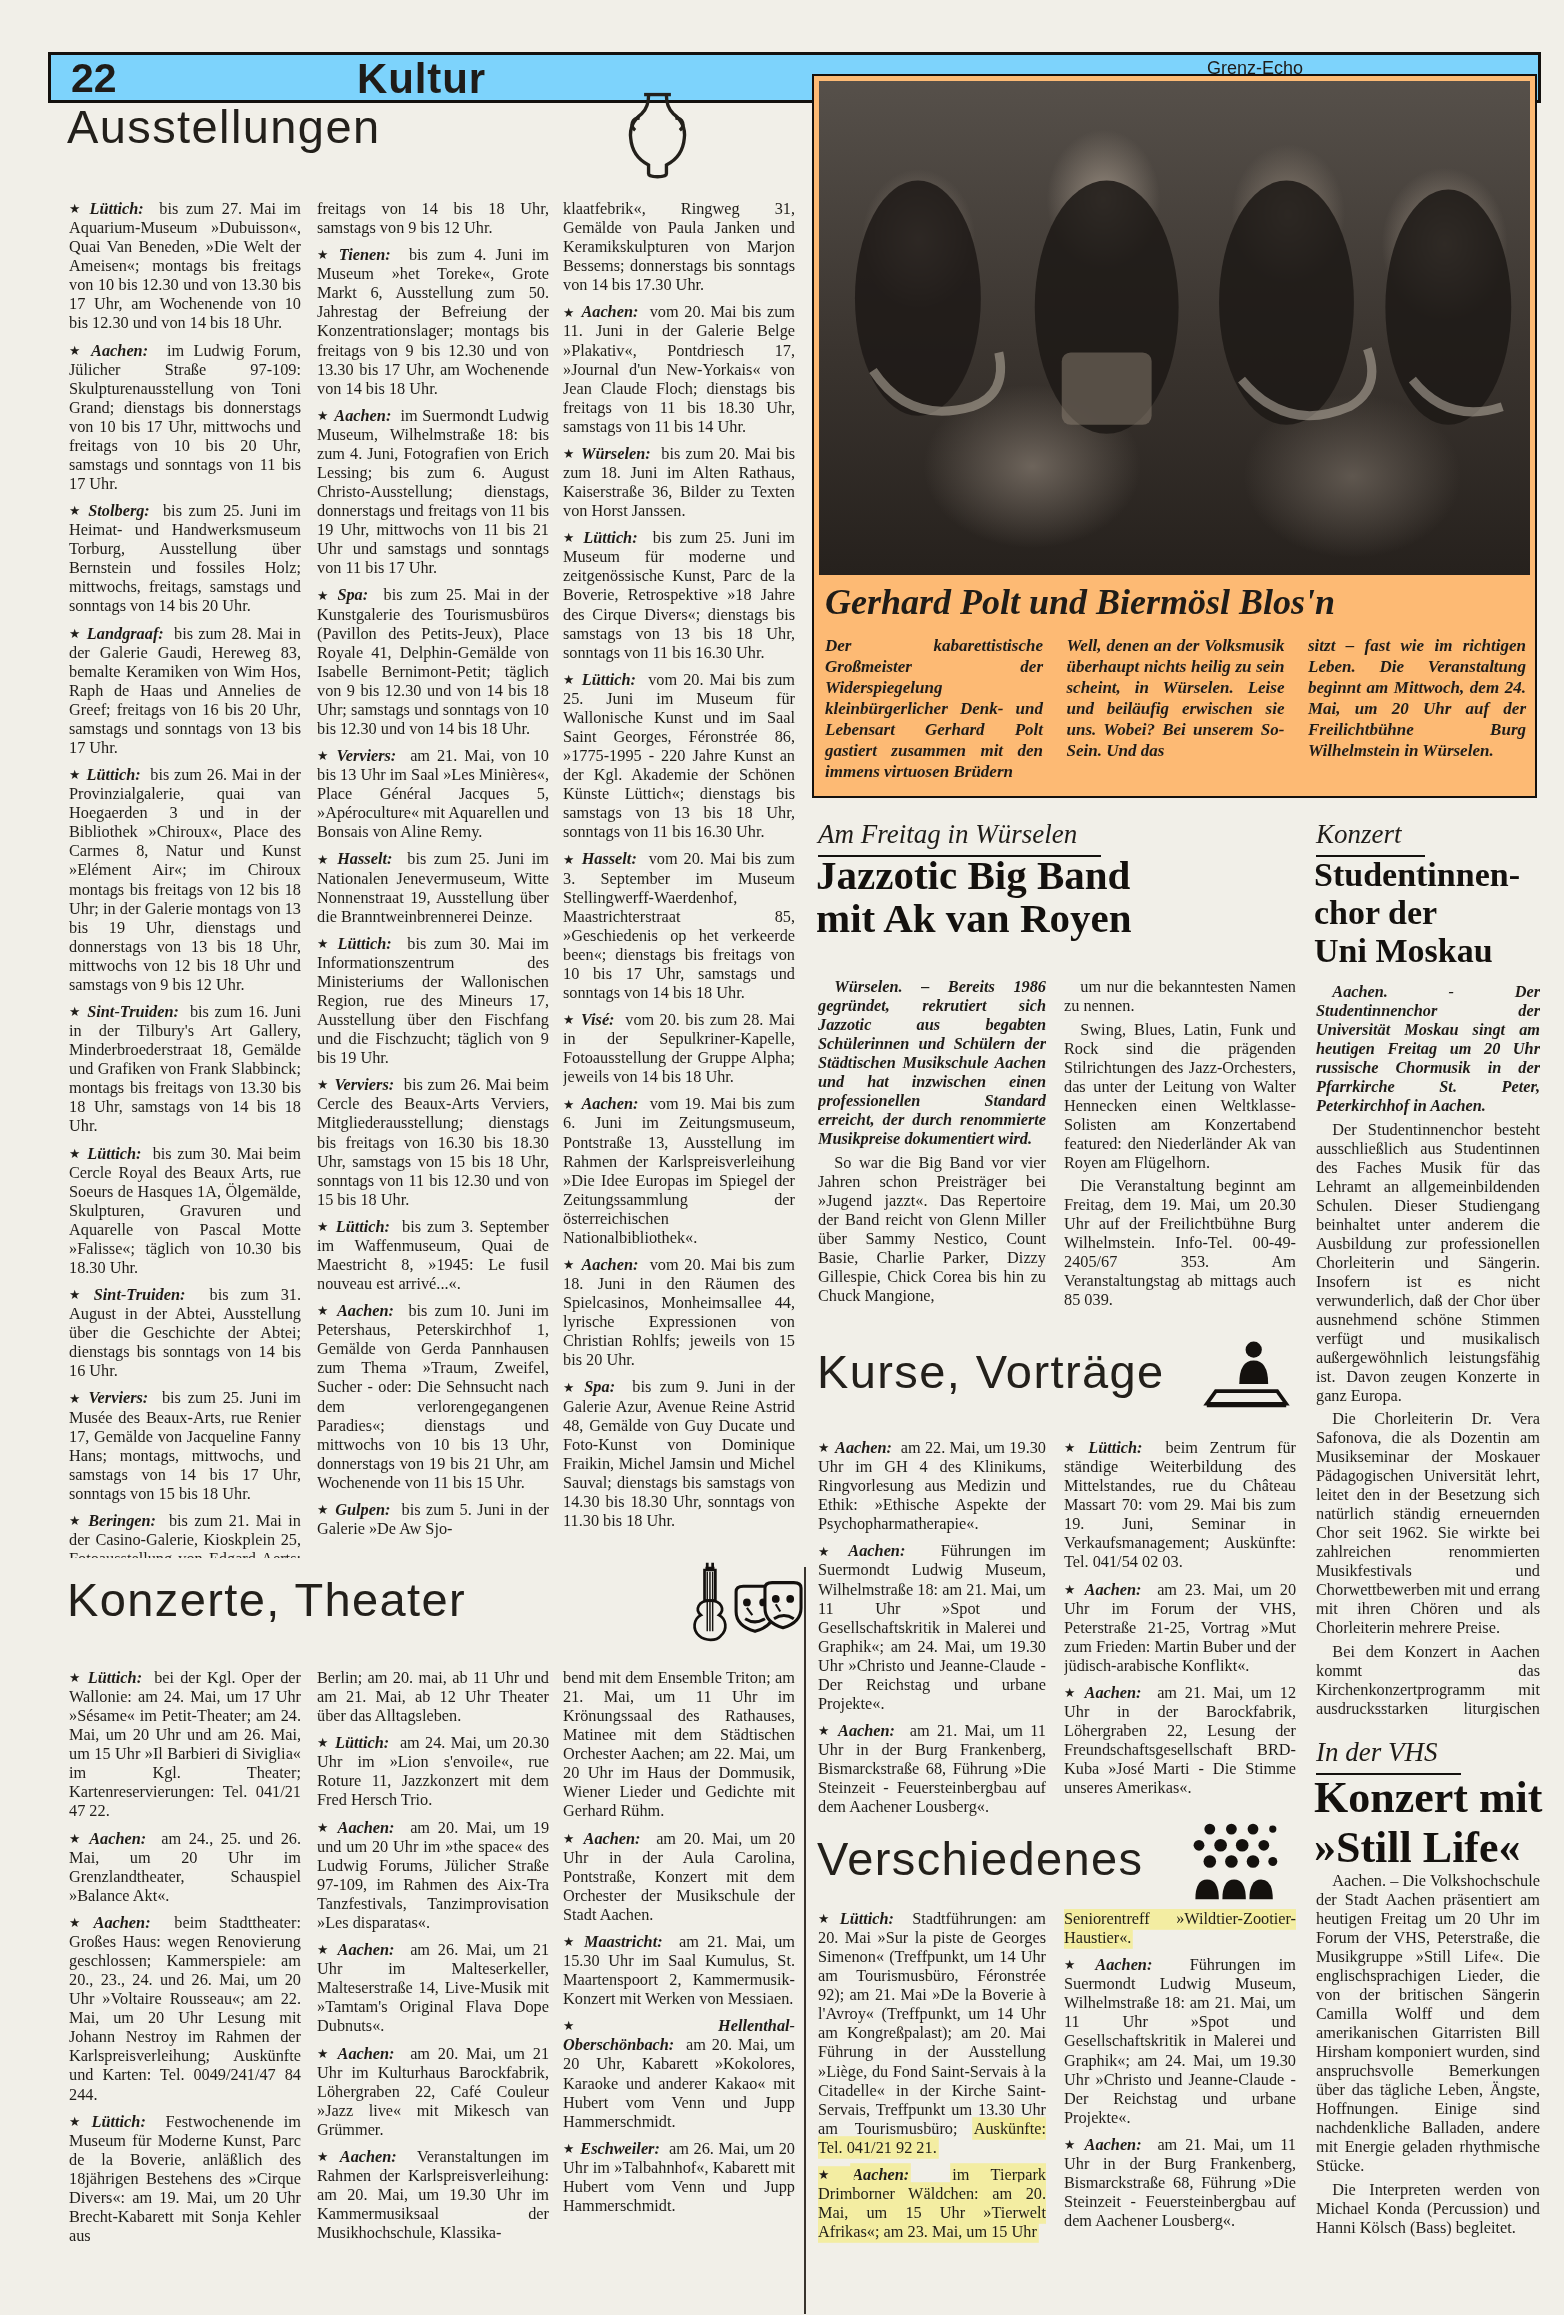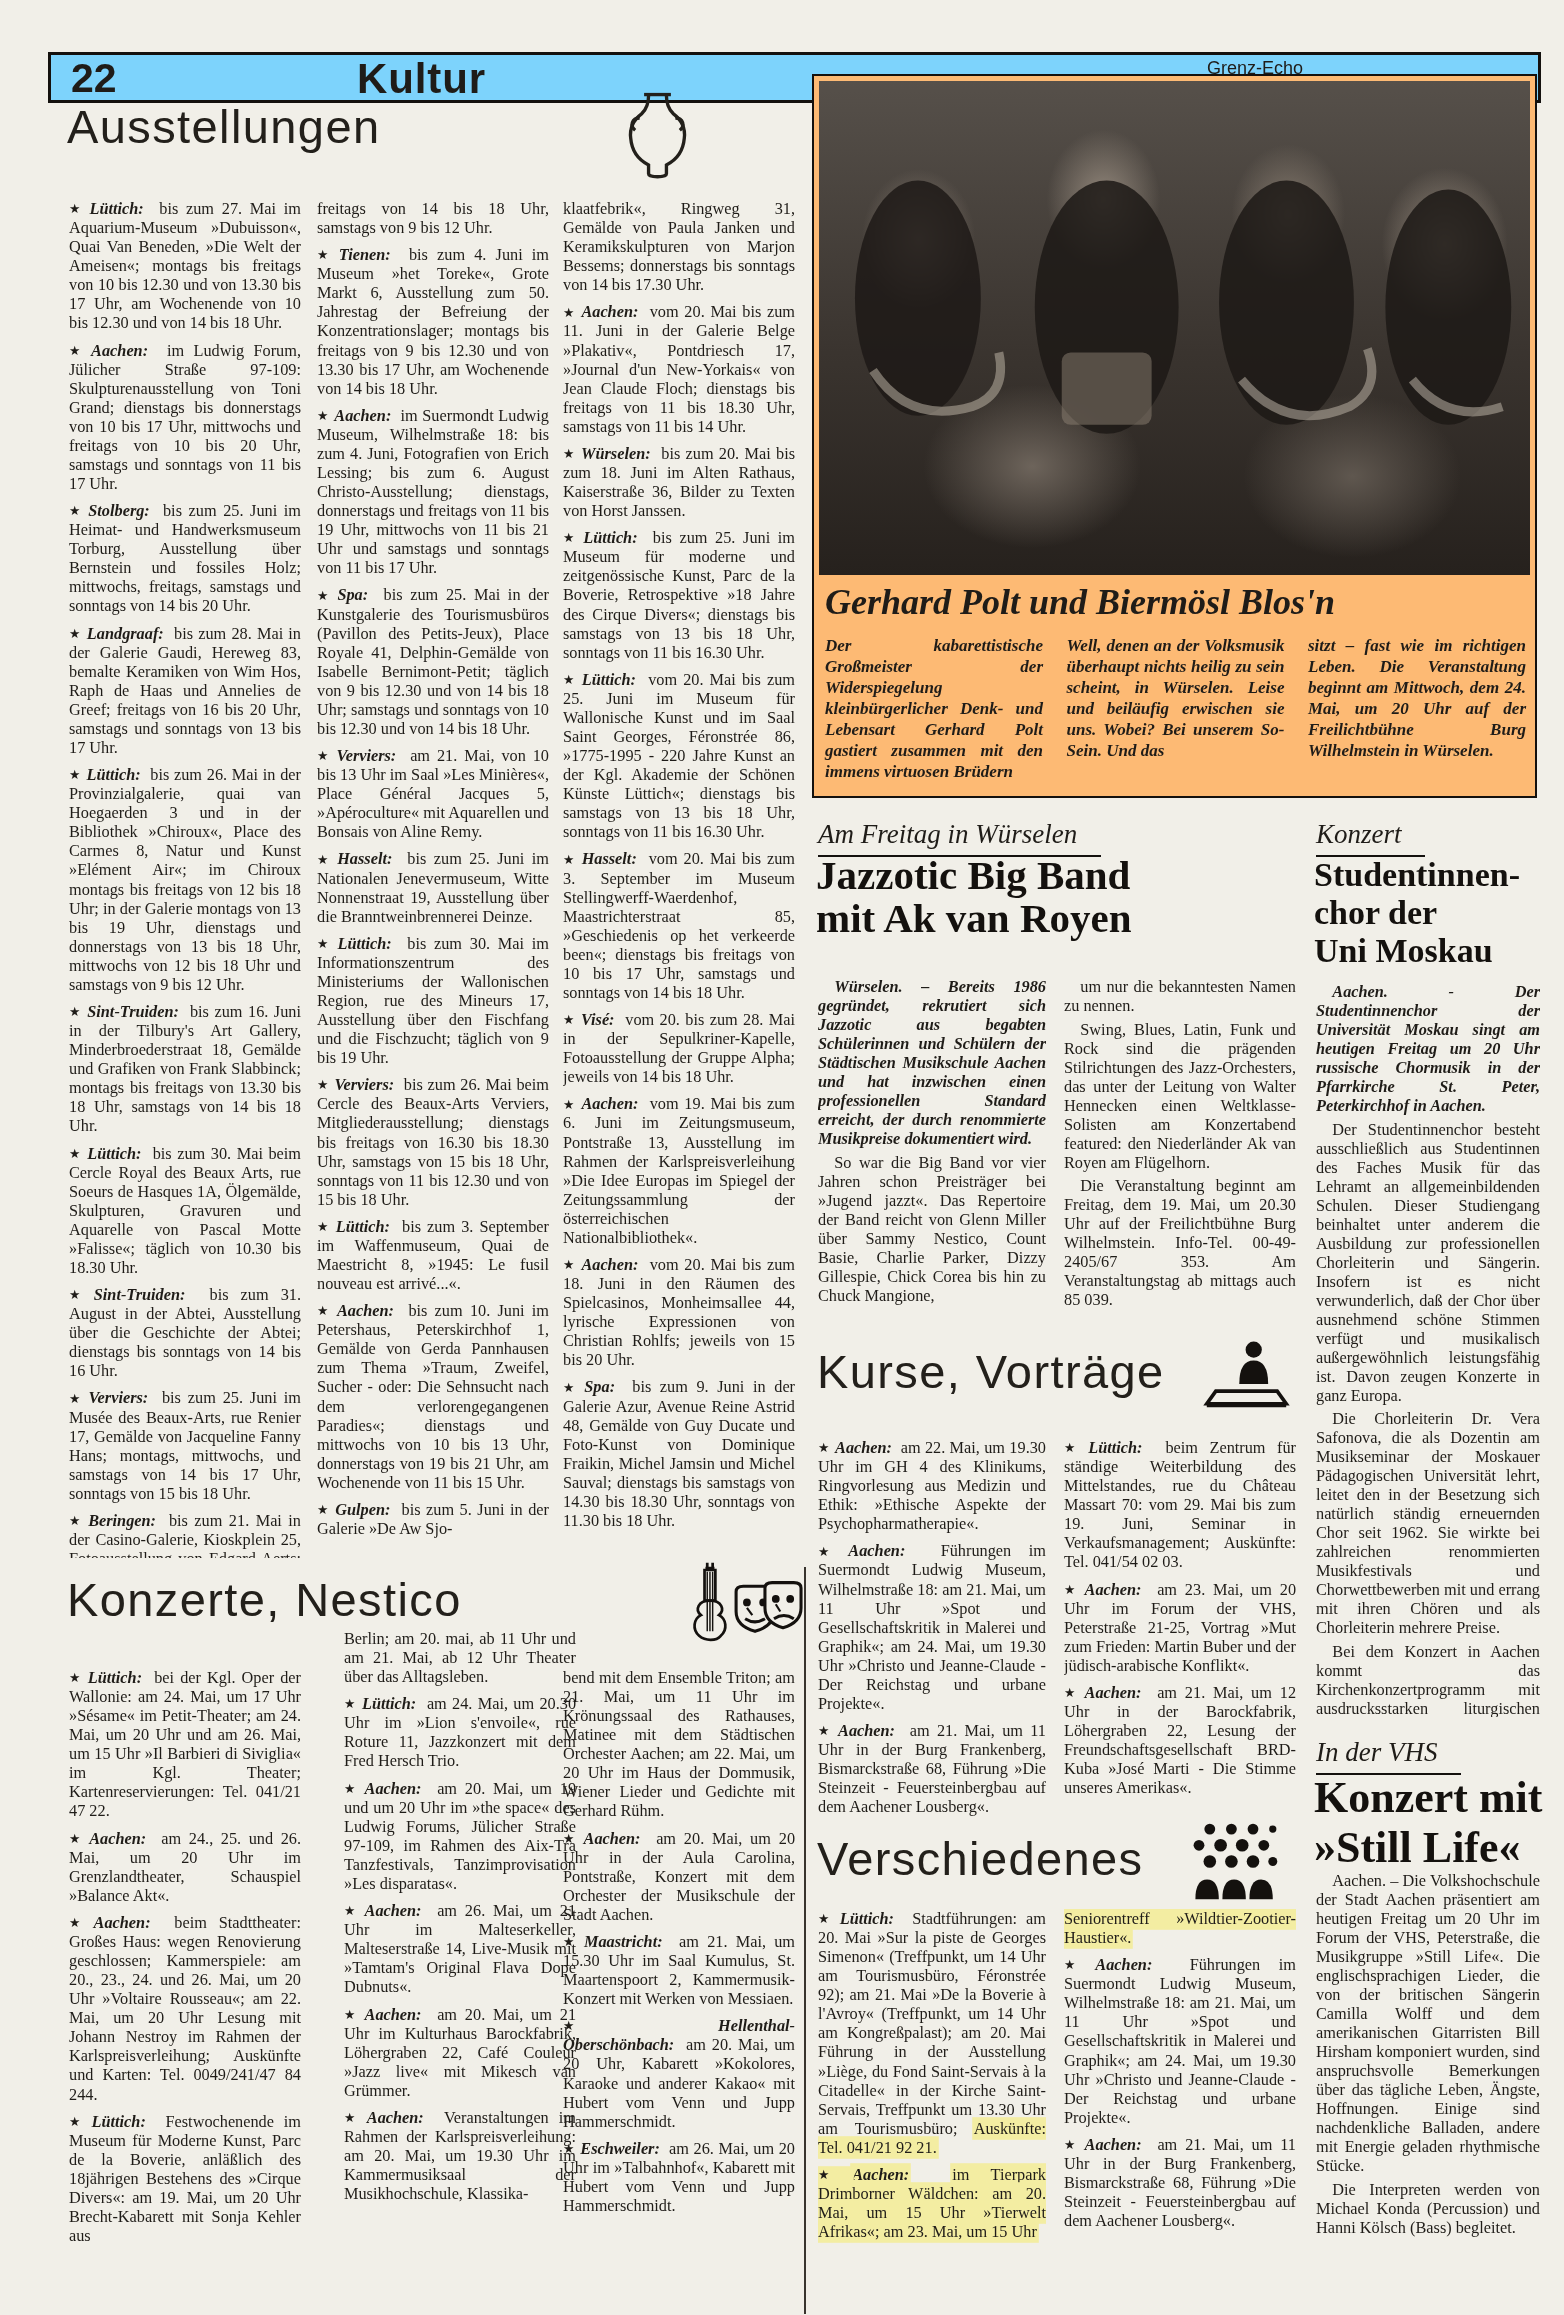--- a/index.html
+++ b/index.html
@@ -99,21 +99,21 @@
       <div class="entry"><span class="star">★</span><span class="city">Würselen:</span>&nbsp;&nbsp;<span>bis zum 20. Mai bis zum 18. Juni im Alten Rathaus, Kaiserstraße 36, Bilder zu Texten von Horst Janssen.</span></div>
       <div class="entry"><span class="star">★</span><span class="city">Lüttich:</span>&nbsp;&nbsp;<span>bis zum 25. Juni im Museum für moderne und zeitgenössische Kunst, Parc de la Boverie, Retrospektive »18 Jahre des Cirque Divers«; dienstags bis samstags von 13 bis 18 Uhr, sonntags von 11 bis 16.30 Uhr.</span></div>
       <div class="entry"><span class="star">★</span><span class="city">Lüttich:</span>&nbsp;&nbsp;<span>vom 20. Mai bis zum 25. Juni im Museum für Wallonische Kunst und im Saal Saint Georges, Féronstrée 86, »1775-1995 - 220 Jahre Kunst an der Kgl. Akademie der Schönen Künste Lüttich«; dienstags bis samstags von 13 bis 18 Uhr, sonntags von 11 bis 16.30 Uhr.</span></div>
       <div class="entry"><span class="star">★</span><span class="city">Hasselt:</span>&nbsp;&nbsp;<span>vom 20. Mai bis zum 3. September im Museum Stellingwerff-Waerdenhof, Maastrichterstraat 85, »Geschiedenis op het verkeerde been«; dienstags bis freitags von 10 bis 17 Uhr, samstags und sonntags von 14 bis 18 Uhr.</span></div>
       <div class="entry"><span class="star">★</span><span class="city">Visé:</span>&nbsp;&nbsp;<span>vom 20. bis zum 28. Mai in der Sepulkriner-Kapelle, Fotoausstellung der Gruppe Alpha; jeweils von 14 bis 18 Uhr.</span></div>
       <div class="entry"><span class="star">★</span><span class="city">Aachen:</span>&nbsp;&nbsp;<span>vom 19. Mai bis zum 6. Juni im Zeitungsmuseum, Pontstraße 13, Ausstellung im Rahmen der Karlspreisverleihung »Die Idee Europas im Spiegel der Zeitungssammlung der österreichischen Nationalbibliothek«.</span></div>
       <div class="entry"><span class="star">★</span><span class="city">Aachen:</span>&nbsp;&nbsp;<span>vom 20. Mai bis zum 18. Juni in den Räumen des Spielcasinos, Monheimsallee 44, lyrische Expressionen von Christian Rohlfs; jeweils von 15 bis 20 Uhr.</span></div>
       <div class="entry"><span class="star">★</span><span class="city">Spa:</span>&nbsp;&nbsp;<span>bis zum 9. Juni in der Galerie Azur, Avenue Reine Astrid 48, Gemälde von Guy Ducate und Foto-Kunst von Dominique Fraikin, Michel Jamsin und Michel Sauval; dienstags bis samstags von 14.30 bis 18.30 Uhr, sonntags von 11.30 bis 18 Uhr.</span></div>
     </div>
 
-  <div class="section-head" style="left:67px;top:1576px;">Konzerte, Nestico</div>
+  <div class="section-head" style="left:67px;top:1576px;">Konzerte, Theater</div>
   <div class="icon" style="left:671px;top:1561px;">
     <svg width="132" height="101" viewBox="0 0 146 112" fill="none" stroke="#14110e">
       <g stroke-width="3">
         <path d="M38 8 h10 M40 2 v8 M46 2 v8"></path>
         <path d="M37 10 h12 v34 h-12 z" fill="#f1efe8"></path>
         <path d="M43 44 C30 44 26 54 33 60 C25 64 23 76 31 83 C38 89 50 89 55 83 C63 76 61 64 53 60 C60 54 56 44 43 44 Z"></path>
         <path d="M40 12 v66 M43 12 v66 M46 12 v66" stroke-width="1.6"></path>
       </g>
       <g stroke-width="3.4">
         <path d="M72 34 q0 -6 8 -6 h26 q8 0 8 6 v22 q0 16 -21 22 q-21 -6 -21 -22 z"></path>
@@ -128,21 +128,21 @@
         <path d="M114 64 q11 -7 22 0"></path>
       </g>
     </svg>
   </div>
   <div class="lcol" style="left:69px;top:1668px;width:232px;height:639px;">
       <div class="entry"><span class="star">★</span><span class="city">Lüttich:</span>&nbsp;&nbsp;<span>bei der Kgl. Oper der Wallonie: am 24. Mai, um 17 Uhr »Sésame« im Petit-Theater; am 24. Mai, um 20 Uhr und am 26. Mai, um 15 Uhr »Il Barbieri di Siviglia« im Kgl. Theater; Kartenreservierungen: Tel. 041/21 47 22.</span></div>
       <div class="entry"><span class="star">★</span><span class="city">Aachen:</span>&nbsp;&nbsp;<span>am 24., 25. und 26. Mai, um 20 Uhr im Grenzlandtheater, Schauspiel »Balance Akt«.</span></div>
       <div class="entry"><span class="star">★</span><span class="city">Aachen:</span>&nbsp;&nbsp;<span>beim Stadttheater: Großes Haus: wegen Renovierung geschlossen; Kammerspiele: am 20., 23., 24. und 26. Mai, um 20 Uhr »Voltaire Rousseau«; am 22. Mai, um 20 Uhr Lesung mit Johann Nestroy im Rahmen der Karlspreisverleihung; Auskünfte und Karten: Tel. 0049/241/47 84 244.</span></div>
       <div class="entry"><span class="star">★</span><span class="city">Lüttich:</span>&nbsp;&nbsp;<span>Festwochenende im Museum für Moderne Kunst, Parc de la Boverie, anläßlich des 18jährigen Bestehens des »Cirque Divers«: am 19. Mai, um 20 Uhr Brecht-Kabarett mit Sonja Kehler aus</span></div>
     </div>
-  <div class="lcol" style="left:317px;top:1629px;width:232px;height:639px;margin-left:27px;">
+  <div class="lcol" style="left:317px;top:1668px;width:232px;height:639px;">
       <div class="entry"><span>Berlin; am 20. mai, ab 11 Uhr und am 21. Mai, ab 12 Uhr Theater über das Alltagsleben.</span></div>
       <div class="entry"><span class="star">★</span><span class="city">Lüttich:</span>&nbsp;&nbsp;<span>am 24. Mai, um 20.30 Uhr im »Lion s'envoile«, rue Roture 11, Jazzkonzert mit dem Fred Hersch Trio.</span></div>
       <div class="entry"><span class="star">★</span><span class="city">Aachen:</span>&nbsp;&nbsp;<span>am 20. Mai, um 19 und um 20 Uhr im »the space« des Ludwig Forums, Jülicher Straße 97-109, im Rahmen des Aix-Tra Tanzfestivals, Tanzimprovisation »Les disparatas«.</span></div>
       <div class="entry"><span class="star">★</span><span class="city">Aachen:</span>&nbsp;&nbsp;<span>am 26. Mai, um 21 Uhr im Malteserkeller, Malteserstraße 14, Live-Musik mit »Tamtam's Original Flava Dope Dubnuts«.</span></div>
       <div class="entry"><span class="star">★</span><span class="city">Aachen:</span>&nbsp;&nbsp;<span>am 20. Mai, um 21 Uhr im Kulturhaus Barockfabrik, Löhergraben 22, Café Couleur »Jazz live« mit Mikesch van Grümmer.</span></div>
       <div class="entry"><span class="star">★</span><span class="city">Aachen:</span>&nbsp;&nbsp;<span>Veranstaltungen im Rahmen der Karlspreisverleihung: am 20. Mai, um 19.30 Uhr im Kammermusiksaal der Musikhochschule, Klassika-</span></div>
     </div>
   <div class="lcol" style="left:563px;top:1668px;width:232px;height:639px;">
       <div class="entry"><span>bend mit dem Ensemble Triton; am 21. Mai, um 11 Uhr im Krönungssaal des Rathauses, Matinee mit dem Städtischen Orchester Aachen; am 22. Mai, um 20 Uhr im Haus der Dommusik, Wiener Lieder und Gedichte mit Gerhard Rühm.</span></div>
       <div class="entry"><span class="star">★</span><span class="city">Aachen:</span>&nbsp;&nbsp;<span>am 20. Mai, um 20 Uhr in der Aula Carolina, Pontstraße, Konzert mit dem Orchester der Musikschule der Stadt Aachen.</span></div>

